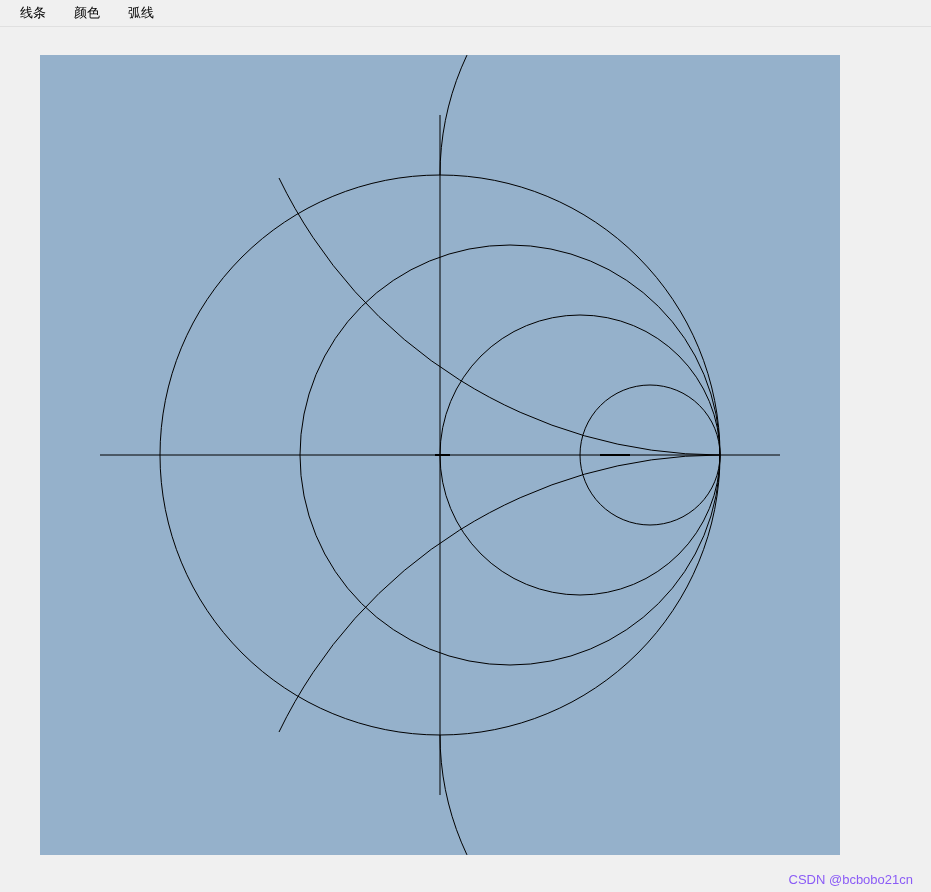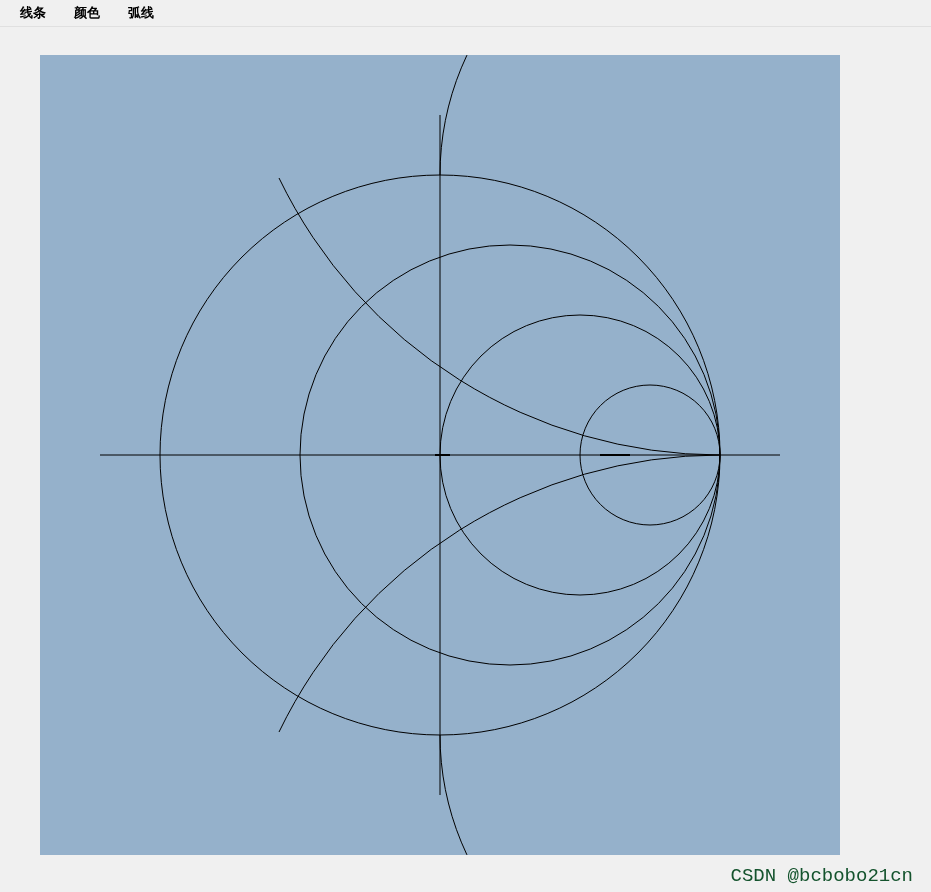--- a/index.html
+++ b/index.html
@@ -17,44 +17,43 @@
     background: #f0f0f0;
     display: flex;
     align-items: center;
     padding-left: 6px;
     border-bottom: 1px solid #e0e0e0;
   }
   .menu-item {
     padding: 4px 14px;
     cursor: default;
     color: #000;
-    font-weight: bold;
   }
   .client {
     position: relative;
     width: 931px;
     height: 866px;
     background: #f0f0f0;
   }
   .canvas-host {
     position: absolute;
     left: 40px;
     top: 28px;
     width: 800px;
     height: 800px;
     background: #95b1cb;
   }
   svg { display:block; }
   .watermark {
     position: absolute;
     right: 18px;
     bottom: 6px;
-    color: #14532d;
-    font-size: 19px;
-    font-family: Liberation Mono, monospace;
+    color: #8b5cf6;
+    font-size: 13px;
+    font-family: Liberation Sans, sans-serif;
     pointer-events: none;
   }
 </style>
 </head>
 <body>
 
 <div class="menubar">
   <div class="menu-item">线条</div>
   <div class="menu-item">颜色</div>
   <div class="menu-item">弧线</div>

